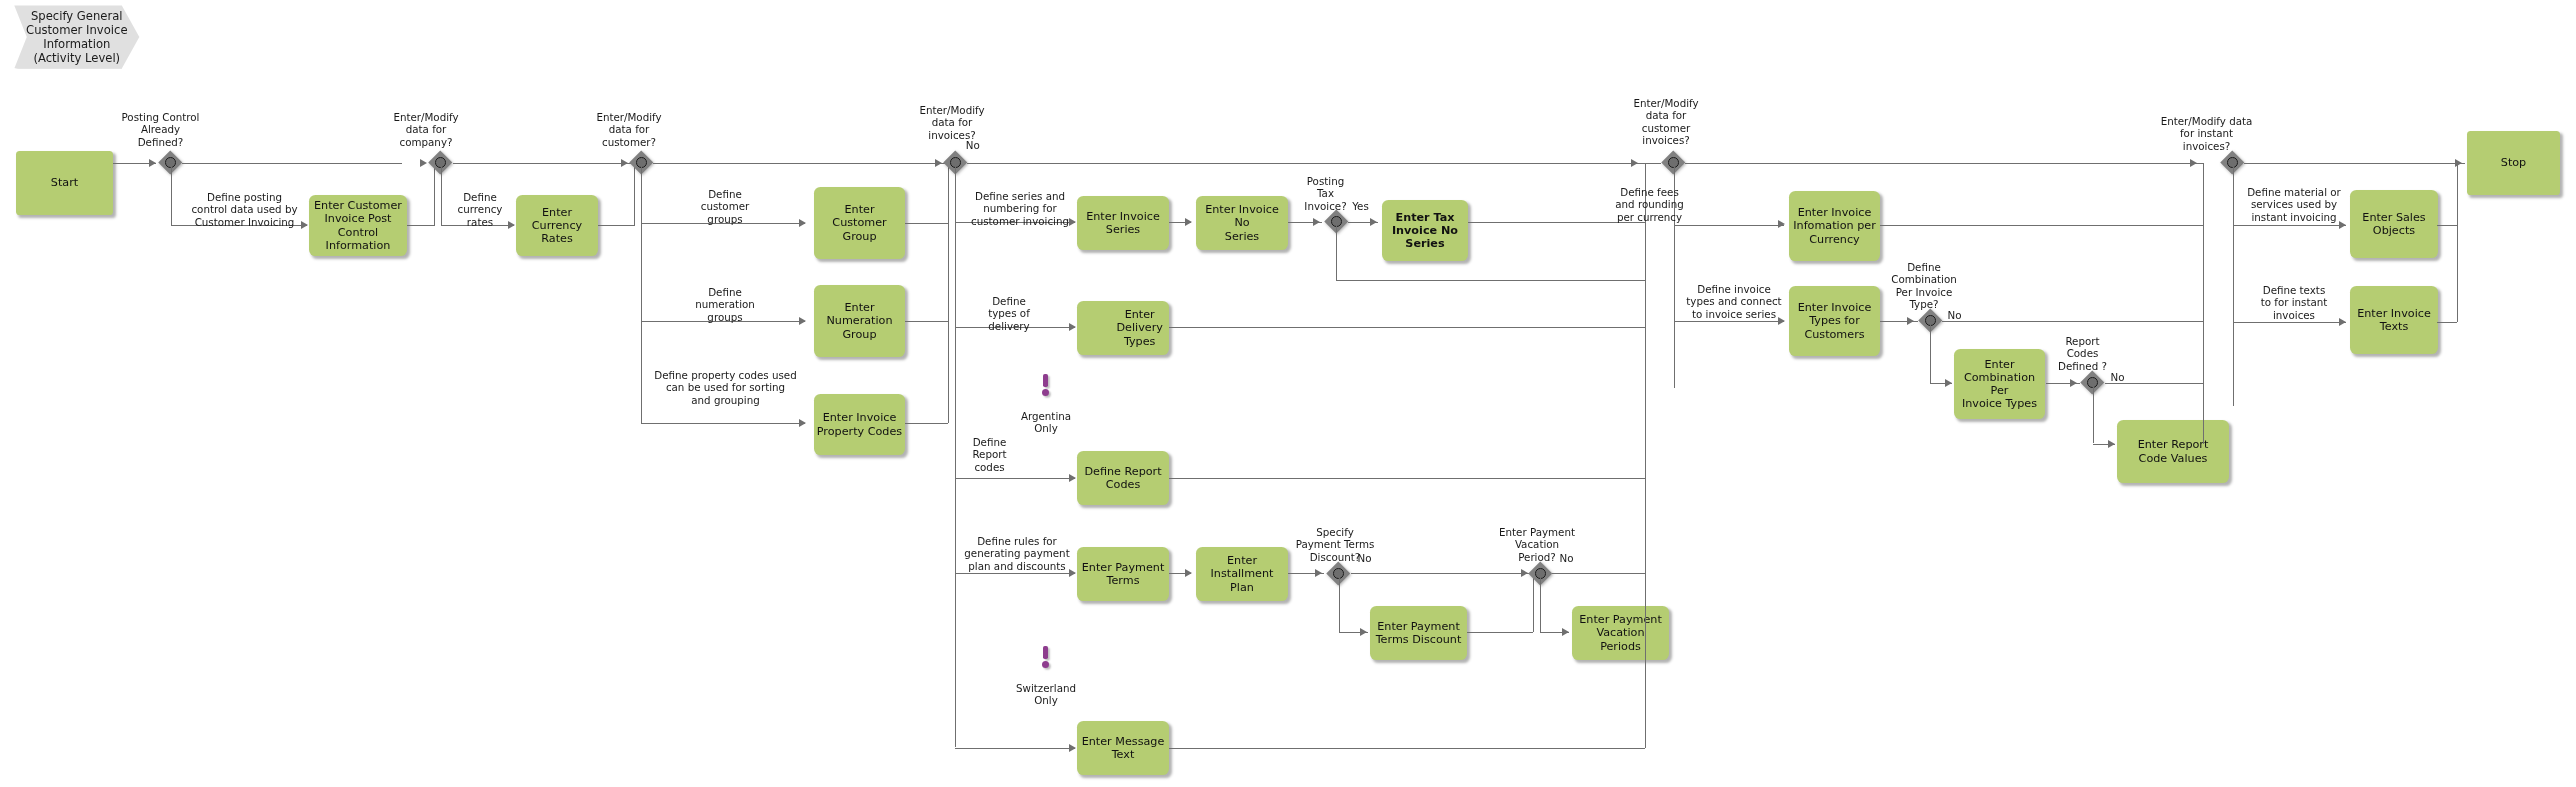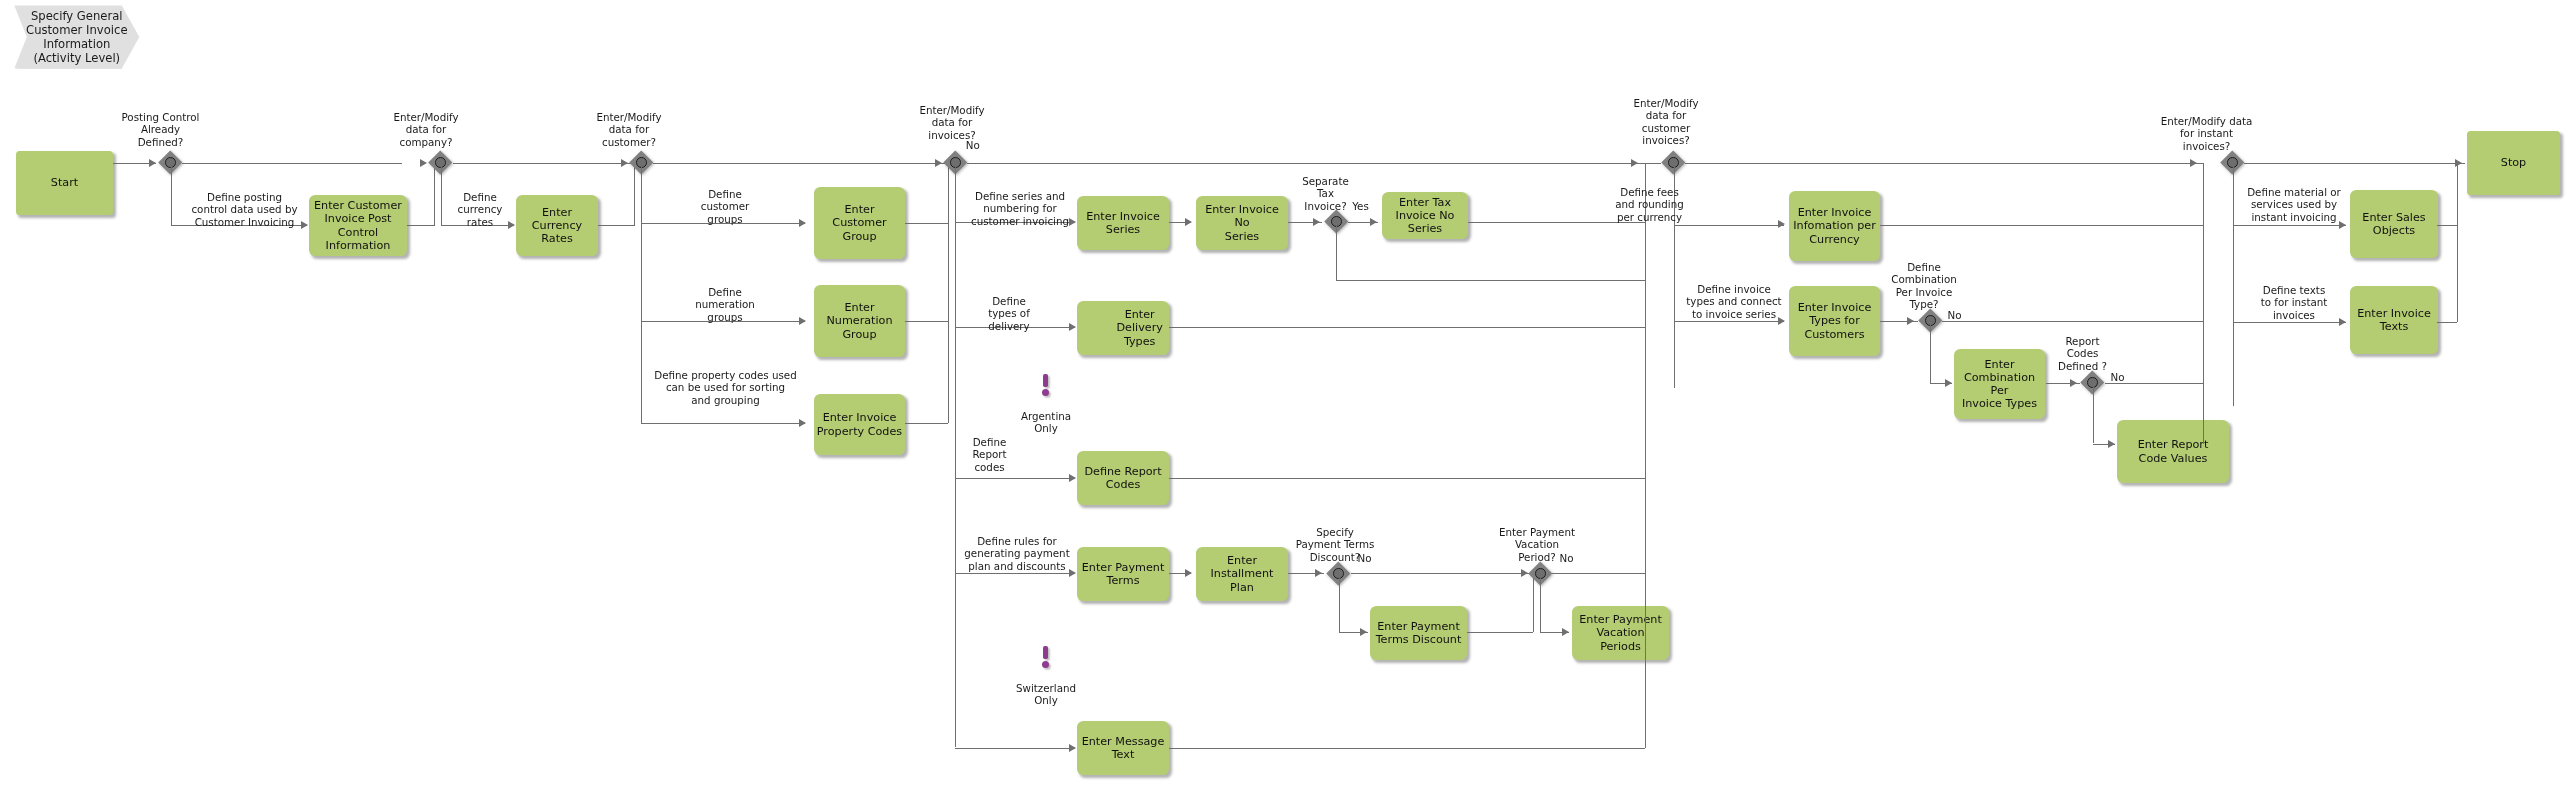--- a/index.html
+++ b/index.html
@@ -247,32 +247,32 @@
 Series</div>
 
   <div class="ln h" style="left:1169px;top:222px;width:21.5px;"></div>
   <div class="arw" style="left:1185px;top:218px;"></div>
   <div class="node" style="left: 1196px; top: 196px; width: 92px; height: 54px; white-space: pre-line;">Enter Invoice No
 Series</div>
 
   <div class="ln h" style="left:1288px;top:222px;width:34px;"></div>
   <div class="arw" style="left:1313px;top:218px;"></div>
 
-  <div class="lbl" style="left: 1281px; top: 175px; width: 89px; white-space: pre-line;">Separate
+  <div class="lbl" style="left: 1281px; top: 175px; width: 89px; white-space: pre-line;">Posting
 Tax
 Invoice?</div>
   <div class="gw" style="left:1325px;top:210px;">
     <div class="dia"></div>
     <div class="ring"></div>
   </div>
   <div class="lbl" style="left: 1349px; top: 200px; width: 23px; white-space: pre-line;">Yes</div>
 
   <div class="ln h" style="left:1348px;top:222px;width:30px;"></div>
   <div class="arw" style="left:1370px;top:218px;"></div>
-  <div class="node" style="left: 1382px; top: 192px; width: 86px; height: 47px; white-space: pre-line;">Enter Tax
+  <div class="node" style="left: 1382px; top: 200px; width: 86px; height: 61px; white-space: pre-line; font-weight: bold;">Enter Tax
 Invoice No
 Series</div>
 
   <div class="ln v" style="left:1336px;top:225px;height:55px;"></div>
   <div class="ln h" style="left:1336px;top:280px;width:309px;"></div>
   <div class="ln h" style="left:1468px;top:222px;width:177px;"></div>
 
   <div class="ln h" style="left:955px;top:327px;width:120px;"></div>
   <div class="arw" style="left:1069px;top:323px;"></div>
   <div class="lbl" style="left: 960px; top: 295px; width: 98px; white-space: pre-line;">Define

